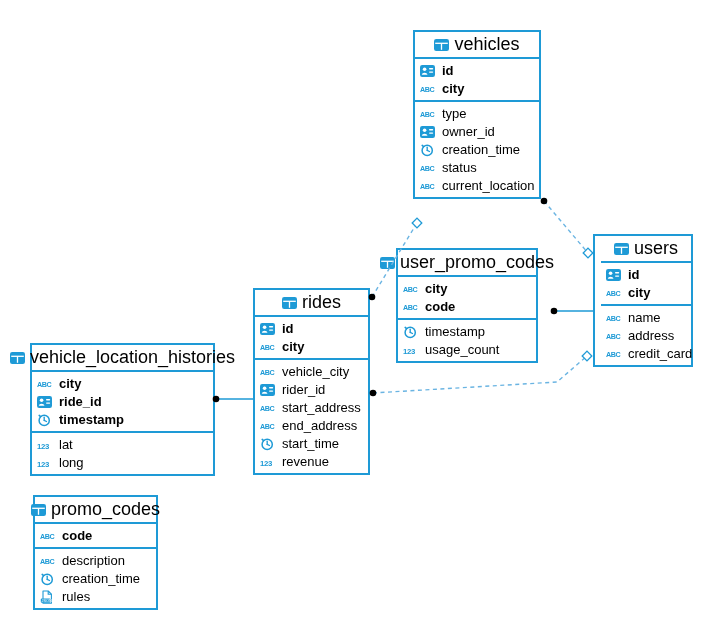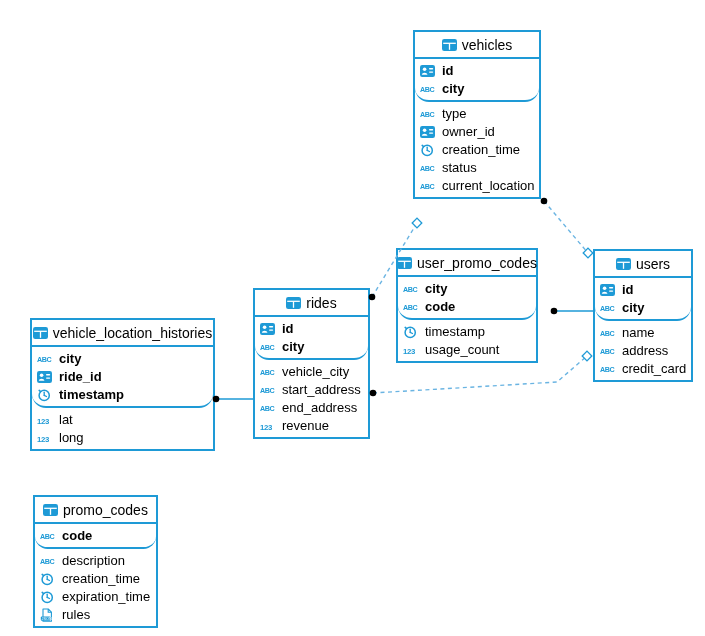--- a/index.html
+++ b/index.html
@@ -13,26 +13,26 @@
     position: absolute; left: 0; top: 0; z-index: 2; pointer-events: none;
   }
   #tables { position: absolute; left: 0; top: 0; z-index: 1; }
   .table {
     position: absolute; box-sizing: border-box; background: #ffffff;
     border: 2px solid var(--accent); color: #000;
   }
   .thead {
     height: 25px; border-bottom: 2px solid var(--accent);
     display: flex; align-items: center; justify-content: center; gap: 5px;
-    font-size: 14px;
+    font-size: 18px;
   }
   .ticon { display: inline-flex; align-items: center; }
   .ttitle { white-space: nowrap; }
   .tsec { padding: 2.5px 0; }
-  .tsec.pk { border-bottom: 2px solid var(--accent); border-radius: 14px; }
+  .tsec.pk { border-bottom: 2px solid var(--accent); }
   .trow {
     height: 18px; display: flex; align-items: center; gap: 5px;
     padding: 0 6px 0 5px; font-size: 13px; white-space: nowrap;
   }
   .trow.pk .flabel { font-weight: bold; }
   .ficon { display: inline-flex; align-items: center; justify-content: flex-start; width: 17px; flex: 0 0 17px; }
   .flabel { line-height: 1; }
 </style>
 </head>
 <body>
@@ -181,21 +181,21 @@
           <div class="trow">
             <span class="ficon">
               <svg width="17" height="12" viewBox="0 0 17 12">
                 <text x="0" y="9.5" font-size="7.8" font-weight="bold" letter-spacing="-0.3" fill="#1e9ad6" font-family="Liberation Sans, sans-serif">123</text>
               </svg>
             </span>
             <span class="flabel">usage_count</span>
           </div>
         </div>
       </div>
-      <div class="table" style="left: 593px; top: 249px; width: 100px;">
+      <div class="table" style="left: 593px; top: 234px; width: 100px; padding-left: 6px;">
         <div class="thead">
           <span class="ticon">
             <svg width="15" height="12" viewBox="0 0 15 12">
               <rect x="0" y="0" width="15" height="12" rx="2.2" fill="#1e9ad6"></rect>
               <line x1="1.2" y1="4.3" x2="13.8" y2="4.3" stroke="#fff" stroke-width="1.3"></line>
               <line x1="7.5" y1="4.3" x2="7.5" y2="10.8" stroke="#fff" stroke-width="1.3"></line>
             </svg>
           </span>
           <span class="ttitle">users</span>
         </div>
@@ -285,158 +285,170 @@
           <div class="trow">
             <span class="ficon">
               <svg width="17" height="12" viewBox="0 0 17 12">
                 <text x="0" y="9.3" font-size="7.2" font-weight="bold" letter-spacing="-0.4" fill="#1e9ad6" font-family="Liberation Sans, sans-serif">ABC</text>
               </svg>
             </span>
             <span class="flabel">vehicle_city</span>
           </div>
           <div class="trow">
             <span class="ficon">
+              <svg width="15" height="12" viewBox="0 0 15 12">
+                <rect width="15" height="12" rx="2.2" fill="#1e9ad6"></rect>
+                <circle cx="4.6" cy="4.2" r="1.8" fill="#fff"></circle>
+                <path d="M1.8 9.8 C1.8 6.9 7.4 6.9 7.4 9.8 Z" fill="#fff"></path>
+                <rect x="9" y="3.1" width="4.2" height="1.4" rx="0.7" fill="#fff"></rect>
+                <rect x="9" y="6.4" width="4.2" height="1.4" rx="0.7" fill="#fff"></rect>
+              </svg>
+            </span>
+            <span class="flabel">rider_id</span>
+          </div>
+          <div class="trow">
+            <span class="ficon">
               <svg width="17" height="12" viewBox="0 0 17 12">
                 <text x="0" y="9.3" font-size="7.2" font-weight="bold" letter-spacing="-0.4" fill="#1e9ad6" font-family="Liberation Sans, sans-serif">ABC</text>
               </svg>
             </span>
             <span class="flabel">start_address</span>
           </div>
           <div class="trow">
             <span class="ficon">
               <svg width="17" height="12" viewBox="0 0 17 12">
                 <text x="0" y="9.3" font-size="7.2" font-weight="bold" letter-spacing="-0.4" fill="#1e9ad6" font-family="Liberation Sans, sans-serif">ABC</text>
               </svg>
             </span>
             <span class="flabel">end_address</span>
           </div>
           <div class="trow">
-            <span class="ficon">
-              <svg width="17" height="12" viewBox="0 0 17 12">
-                <text x="0" y="9.5" font-size="7.8" font-weight="bold" letter-spacing="-0.3" fill="#1e9ad6" font-family="Liberation Sans, sans-serif">123</text>
-              </svg>
-            </span>
-            <span class="flabel">revenue</span>
-          </div>
-        </div>
-      </div>
-      <div class="table" style="left: 30px; top: 318px; width: 185px; text-align: right;">
-        <div class="thead">
-          <span class="ticon">
-            <svg width="15" height="12" viewBox="0 0 15 12">
-              <rect x="0" y="0" width="15" height="12" rx="2.2" fill="#1e9ad6"></rect>
-              <line x1="1.2" y1="4.3" x2="13.8" y2="4.3" stroke="#fff" stroke-width="1.3"></line>
-              <line x1="7.5" y1="4.3" x2="7.5" y2="10.8" stroke="#fff" stroke-width="1.3"></line>
-            </svg>
-          </span>
-          <span class="ttitle">vehicle_location_histories</span>
-        </div>
-        <div class="tsec pk">
-          <div class="trow pk">
-            <span class="ficon">
-              <svg width="17" height="12" viewBox="0 0 17 12">
-                <text x="0" y="9.3" font-size="7.2" font-weight="bold" letter-spacing="-0.4" fill="#1e9ad6" font-family="Liberation Sans, sans-serif">ABC</text>
-              </svg>
-            </span>
-            <span class="flabel">city</span>
-          </div>
-          <div class="trow pk">
-            <span class="ficon">
-              <svg width="15" height="12" viewBox="0 0 15 12">
-                <rect width="15" height="12" rx="2.2" fill="#1e9ad6"></rect>
-                <circle cx="4.6" cy="4.2" r="1.8" fill="#fff"></circle>
-                <path d="M1.8 9.8 C1.8 6.9 7.4 6.9 7.4 9.8 Z" fill="#fff"></path>
-                <rect x="9" y="3.1" width="4.2" height="1.4" rx="0.7" fill="#fff"></rect>
-                <rect x="9" y="6.4" width="4.2" height="1.4" rx="0.7" fill="#fff"></rect>
-              </svg>
-            </span>
-            <span class="flabel">ride_id</span>
-          </div>
-          <div class="trow pk">
             <span class="ficon">
               <svg width="14" height="14" viewBox="0 0 14 14">
                 <circle cx="7.2" cy="7.4" r="5.1" fill="none" stroke="#1e9ad6" stroke-width="1.5"></circle>
                 <path d="M7.2 7.4 L7.2 4.2" stroke="#1e9ad6" stroke-width="1.3" stroke-linecap="round"></path>
                 <path d="M7.2 7.4 L9.5 8.5" stroke="#1e9ad6" stroke-width="1.3" stroke-linecap="round"></path>
                 <path d="M2.2 2.4 L3.6 3.6" stroke="#1e9ad6" stroke-width="1.6" stroke-linecap="round"></path>
               </svg>
             </span>
-            <span class="flabel">timestamp</span>
-          </div>
-        </div>
-        <div class="tsec">
+            <span class="flabel">start_time</span>
+          </div>
           <div class="trow">
             <span class="ficon">
               <svg width="17" height="12" viewBox="0 0 17 12">
                 <text x="0" y="9.5" font-size="7.8" font-weight="bold" letter-spacing="-0.3" fill="#1e9ad6" font-family="Liberation Sans, sans-serif">123</text>
               </svg>
             </span>
-            <span class="flabel">lat</span>
-          </div>
-          <div class="trow">
-            <span class="ficon">
-              <svg width="17" height="12" viewBox="0 0 17 12">
-                <text x="0" y="9.5" font-size="7.8" font-weight="bold" letter-spacing="-0.3" fill="#1e9ad6" font-family="Liberation Sans, sans-serif">123</text>
-              </svg>
-            </span>
-            <span class="flabel">long</span>
-          </div>
-        </div>
-      </div>
-      <div class="table" style="left: 33px; top: 495px; width: 125px;">
-        <div class="thead">
-          <span class="ticon">
-            <svg width="15" height="12" viewBox="0 0 15 12">
-              <rect x="0" y="0" width="15" height="12" rx="2.2" fill="#1e9ad6"></rect>
-              <line x1="1.2" y1="4.3" x2="13.8" y2="4.3" stroke="#fff" stroke-width="1.3"></line>
-              <line x1="7.5" y1="4.3" x2="7.5" y2="10.8" stroke="#fff" stroke-width="1.3"></line>
-            </svg>
-          </span>
-          <span class="ttitle">promo_codes</span>
-        </div>
-        <div class="tsec pk">
-          <div class="trow pk">
-            <span class="ficon">
-              <svg width="17" height="12" viewBox="0 0 17 12">
-                <text x="0" y="9.3" font-size="7.2" font-weight="bold" letter-spacing="-0.4" fill="#1e9ad6" font-family="Liberation Sans, sans-serif">ABC</text>
-              </svg>
-            </span>
-            <span class="flabel">code</span>
-          </div>
-        </div>
-        <div class="tsec">
-          <div class="trow">
-            <span class="ficon">
-              <svg width="17" height="12" viewBox="0 0 17 12">
-                <text x="0" y="9.3" font-size="7.2" font-weight="bold" letter-spacing="-0.4" fill="#1e9ad6" font-family="Liberation Sans, sans-serif">ABC</text>
-              </svg>
-            </span>
-            <span class="flabel">description</span>
-          </div>
-          <div class="trow">
+            <span class="flabel">revenue</span>
+          </div>
+        </div>
+      </div>
+      <div class="table" style="left: 30px; top: 343px; width: 185px; text-align: right;">
+        <div class="thead">
+          <span class="ticon">
+            <svg width="15" height="12" viewBox="0 0 15 12">
+              <rect x="0" y="0" width="15" height="12" rx="2.2" fill="#1e9ad6"></rect>
+              <line x1="1.2" y1="4.3" x2="13.8" y2="4.3" stroke="#fff" stroke-width="1.3"></line>
+              <line x1="7.5" y1="4.3" x2="7.5" y2="10.8" stroke="#fff" stroke-width="1.3"></line>
+            </svg>
+          </span>
+          <span class="ttitle">vehicle_location_histories</span>
+        </div>
+        <div class="tsec pk">
+          <div class="trow pk">
+            <span class="ficon">
+              <svg width="17" height="12" viewBox="0 0 17 12">
+                <text x="0" y="9.3" font-size="7.2" font-weight="bold" letter-spacing="-0.4" fill="#1e9ad6" font-family="Liberation Sans, sans-serif">ABC</text>
+              </svg>
+            </span>
+            <span class="flabel">city</span>
+          </div>
+          <div class="trow pk">
+            <span class="ficon">
+              <svg width="15" height="12" viewBox="0 0 15 12">
+                <rect width="15" height="12" rx="2.2" fill="#1e9ad6"></rect>
+                <circle cx="4.6" cy="4.2" r="1.8" fill="#fff"></circle>
+                <path d="M1.8 9.8 C1.8 6.9 7.4 6.9 7.4 9.8 Z" fill="#fff"></path>
+                <rect x="9" y="3.1" width="4.2" height="1.4" rx="0.7" fill="#fff"></rect>
+                <rect x="9" y="6.4" width="4.2" height="1.4" rx="0.7" fill="#fff"></rect>
+              </svg>
+            </span>
+            <span class="flabel">ride_id</span>
+          </div>
+          <div class="trow pk">
             <span class="ficon">
               <svg width="14" height="14" viewBox="0 0 14 14">
                 <circle cx="7.2" cy="7.4" r="5.1" fill="none" stroke="#1e9ad6" stroke-width="1.5"></circle>
                 <path d="M7.2 7.4 L7.2 4.2" stroke="#1e9ad6" stroke-width="1.3" stroke-linecap="round"></path>
                 <path d="M7.2 7.4 L9.5 8.5" stroke="#1e9ad6" stroke-width="1.3" stroke-linecap="round"></path>
                 <path d="M2.2 2.4 L3.6 3.6" stroke="#1e9ad6" stroke-width="1.6" stroke-linecap="round"></path>
               </svg>
             </span>
-            <span class="flabel">creation_time</span>
+            <span class="flabel">timestamp</span>
+          </div>
+        </div>
+        <div class="tsec">
+          <div class="trow">
+            <span class="ficon">
+              <svg width="17" height="12" viewBox="0 0 17 12">
+                <text x="0" y="9.5" font-size="7.8" font-weight="bold" letter-spacing="-0.3" fill="#1e9ad6" font-family="Liberation Sans, sans-serif">123</text>
+              </svg>
+            </span>
+            <span class="flabel">lat</span>
+          </div>
+          <div class="trow">
+            <span class="ficon">
+              <svg width="17" height="12" viewBox="0 0 17 12">
+                <text x="0" y="9.5" font-size="7.8" font-weight="bold" letter-spacing="-0.3" fill="#1e9ad6" font-family="Liberation Sans, sans-serif">123</text>
+              </svg>
+            </span>
+            <span class="flabel">long</span>
+          </div>
+        </div>
+      </div>
+      <div class="table" style="left: 33px; top: 495px; width: 125px;">
+        <div class="thead">
+          <span class="ticon">
+            <svg width="15" height="12" viewBox="0 0 15 12">
+              <rect x="0" y="0" width="15" height="12" rx="2.2" fill="#1e9ad6"></rect>
+              <line x1="1.2" y1="4.3" x2="13.8" y2="4.3" stroke="#fff" stroke-width="1.3"></line>
+              <line x1="7.5" y1="4.3" x2="7.5" y2="10.8" stroke="#fff" stroke-width="1.3"></line>
+            </svg>
+          </span>
+          <span class="ttitle">promo_codes</span>
+        </div>
+        <div class="tsec pk">
+          <div class="trow pk">
+            <span class="ficon">
+              <svg width="17" height="12" viewBox="0 0 17 12">
+                <text x="0" y="9.3" font-size="7.2" font-weight="bold" letter-spacing="-0.4" fill="#1e9ad6" font-family="Liberation Sans, sans-serif">ABC</text>
+              </svg>
+            </span>
+            <span class="flabel">code</span>
+          </div>
+        </div>
+        <div class="tsec">
+          <div class="trow">
+            <span class="ficon">
+              <svg width="17" height="12" viewBox="0 0 17 12">
+                <text x="0" y="9.3" font-size="7.2" font-weight="bold" letter-spacing="-0.4" fill="#1e9ad6" font-family="Liberation Sans, sans-serif">ABC</text>
+              </svg>
+            </span>
+            <span class="flabel">description</span>
           </div>
           <div class="trow">
             <span class="ficon">
               <svg width="14" height="14" viewBox="0 0 14 14">
                 <circle cx="7.2" cy="7.4" r="5.1" fill="none" stroke="#1e9ad6" stroke-width="1.5"></circle>
                 <path d="M7.2 7.4 L7.2 4.2" stroke="#1e9ad6" stroke-width="1.3" stroke-linecap="round"></path>
                 <path d="M7.2 7.4 L9.5 8.5" stroke="#1e9ad6" stroke-width="1.3" stroke-linecap="round"></path>
                 <path d="M2.2 2.4 L3.6 3.6" stroke="#1e9ad6" stroke-width="1.6" stroke-linecap="round"></path>
               </svg>
             </span>
-            <span class="flabel">expiration_time</span>
+            <span class="flabel">creation_time</span>
           </div>
           <div class="trow">
             <span class="ficon">
               <svg width="14" height="14" viewBox="0 0 14 14">
                 <path d="M3 1 h5.2 l3.2 3.2 v9 h-8.4 z" fill="#fff" stroke="#1e9ad6" stroke-width="1.1" stroke-linejoin="round"></path>
                 <path d="M8.2 1 v3.2 h3.2" fill="none" stroke="#1e9ad6" stroke-width="1.1"></path>
                 <rect x="0.8" y="8.4" width="9.6" height="4.4" rx="1" fill="#1e9ad6"></rect>
                 <text x="1.5" y="11.9" font-size="3.9" fill="#fff" font-family="Liberation Sans, sans-serif">JSON</text>
               </svg>
             </span>

